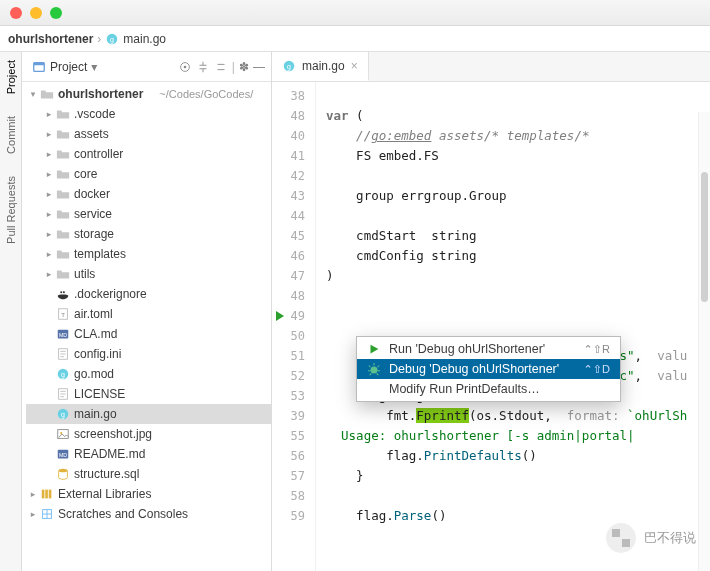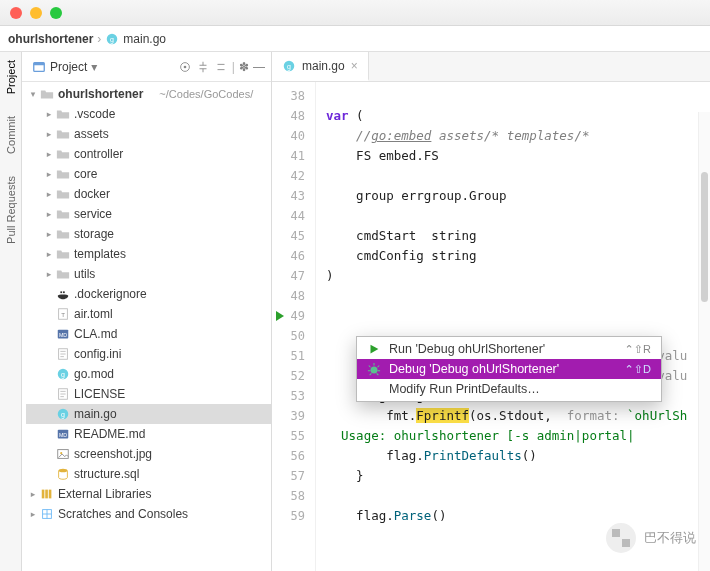--- a/index.html
+++ b/index.html
@@ -134,41 +134,41 @@
 .code {
   flex:1;
   padding-top:4px;
   font-family: 'Menlo','Consolas',monospace;
   font-size:12.5px;
   white-space:pre;
   color:#222;
   overflow:hidden;
 }
 .code .ln { height:20px; line-height:20px; padding-left:10px; }
-.kw{color:#6d28d9; font-weight:bold;}
+.kw{color:#737373; font-weight:bold;}
 .cm{color:#808080; font-style:italic;}
 .cm .link{text-decoration:underline;}
 .str{color:#067d17;}
 .fn{color:#00627a;}
-.hl{background:#fde047;margin-top:37px;}
+.hl{background:#84cc16;margin-top:37px;}
 .param{color:#999;}
 
 .ctx {
   position:absolute;
   left:84px; top:254px;
-  width:306px;
+  width:265px;
   background:#fff;
   border:1px solid #bbb;
   box-shadow:0 6px 18px rgba(0,0,0,.25);
   padding:2px 0;
   font-size:12.5px;
   z-index:20;
 }
 .ctx .item { height:20px; display:flex; align-items:center; padding:0 10px; gap:8px;}
-.ctx .item.sel { background:#a21caf; color:#fff; }
+.ctx .item.sel { background:#0369a1; color:#fff; }
 .ctx .short { margin-left:auto; color:#888; font-size:11px;}
 .ctx .item.sel .short { color:#cfe0ff; }
 
 .wm {
   position:absolute; right:14px; bottom:18px;
   display:flex; align-items:center; gap:8px;
   color:#999; font-size:13px;
 }
 .wm .qr {
   width:30px; height:30px; border-radius:50%;
@@ -407,36 +407,36 @@
                 <circle cx="8" cy="8" r="6" fill="#6ad1e3"></circle>
                 <text x="8" y="11" text-anchor="middle" font-size="8" fill="#fff">g</text>
               </svg>
             </span>
       <span class="lbl">main.go</span>
     </div>
           <div class="tree-row d1 ">
       <span class="arrow"></span>
       <span class="icon-slot">
               <svg class="ic" viewBox="0 0 16 16">
-                <rect x="2" y="3" width="12" height="10" rx="1" fill="#5573a9"></rect>
-                <text x="8" y="11" text-anchor="middle" font-size="6" fill="#fff">MD</text>
-              </svg>
-            </span>
-      <span class="lbl">README.md</span>
-    </div>
-          <div class="tree-row d1 ">
-      <span class="arrow"></span>
-      <span class="icon-slot">
-              <svg class="ic" viewBox="0 0 16 16">
                 <rect x="2" y="3" width="12" height="10" fill="none" stroke="#888"></rect>
                 <circle cx="6" cy="7" r="1.2" fill="#e2b33c"></circle>
                 <path d="M3 12l4-4 3 3 2-2 2 2" stroke="#888" fill="none"></path>
               </svg>
             </span>
       <span class="lbl">screenshot.jpg</span>
+    </div>
+          <div class="tree-row d1 ">
+      <span class="arrow"></span>
+      <span class="icon-slot">
+              <svg class="ic" viewBox="0 0 16 16">
+                <rect x="2" y="3" width="12" height="10" rx="1" fill="#5573a9"></rect>
+                <text x="8" y="11" text-anchor="middle" font-size="6" fill="#fff">MD</text>
+              </svg>
+            </span>
+      <span class="lbl">README.md</span>
     </div>
           <div class="tree-row d1 ">
       <span class="arrow"></span>
       <span class="icon-slot">
               <svg class="ic" viewBox="0 0 16 16">
                 <ellipse cx="8" cy="4" rx="5" ry="2" fill="#e2b33c"></ellipse>
                 <path d="M3 4v8c0 1 2 2 5 2s5-1 5-2V4" fill="none" stroke="#e2b33c"></path>
               </svg>
             </span>
       <span class="lbl">structure.sql</span>

